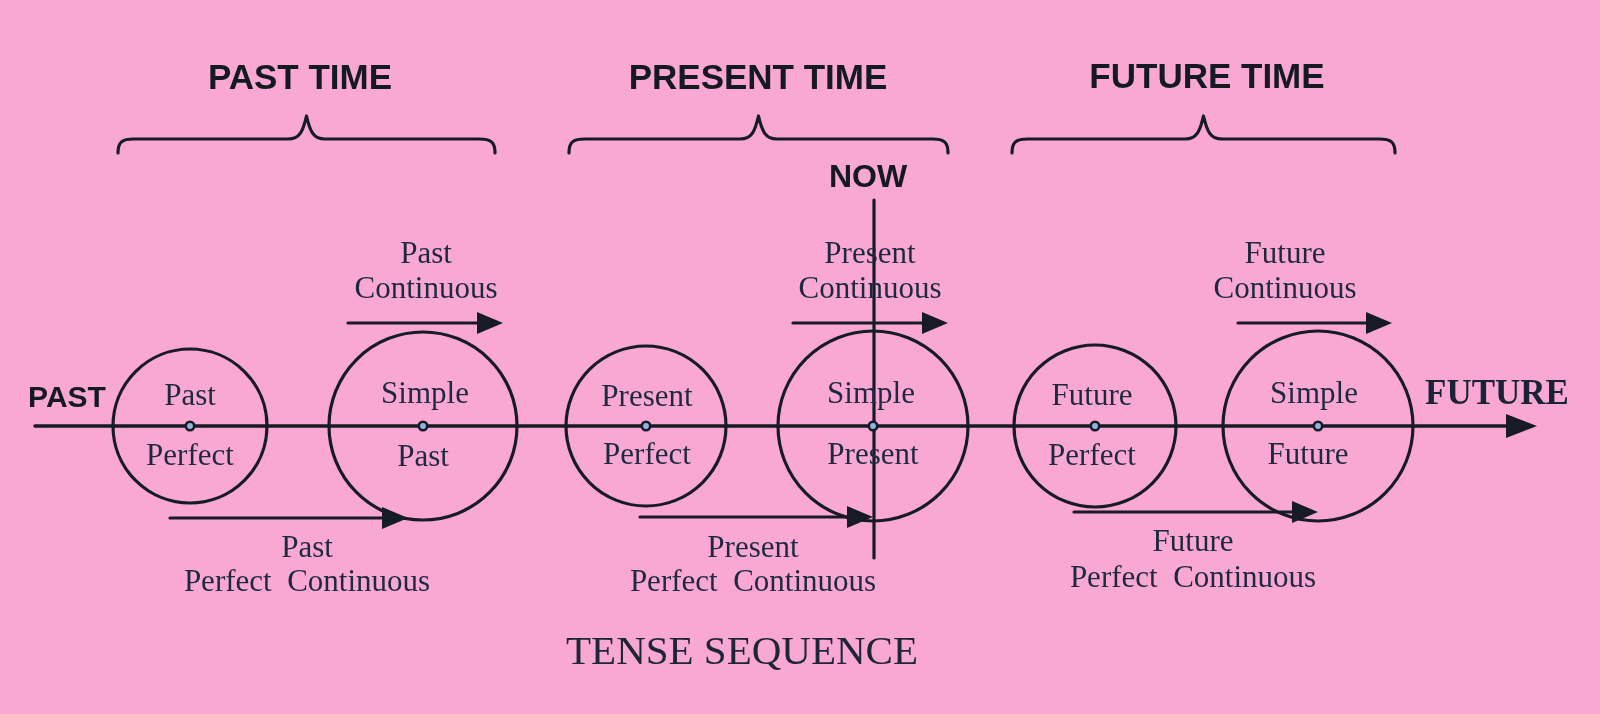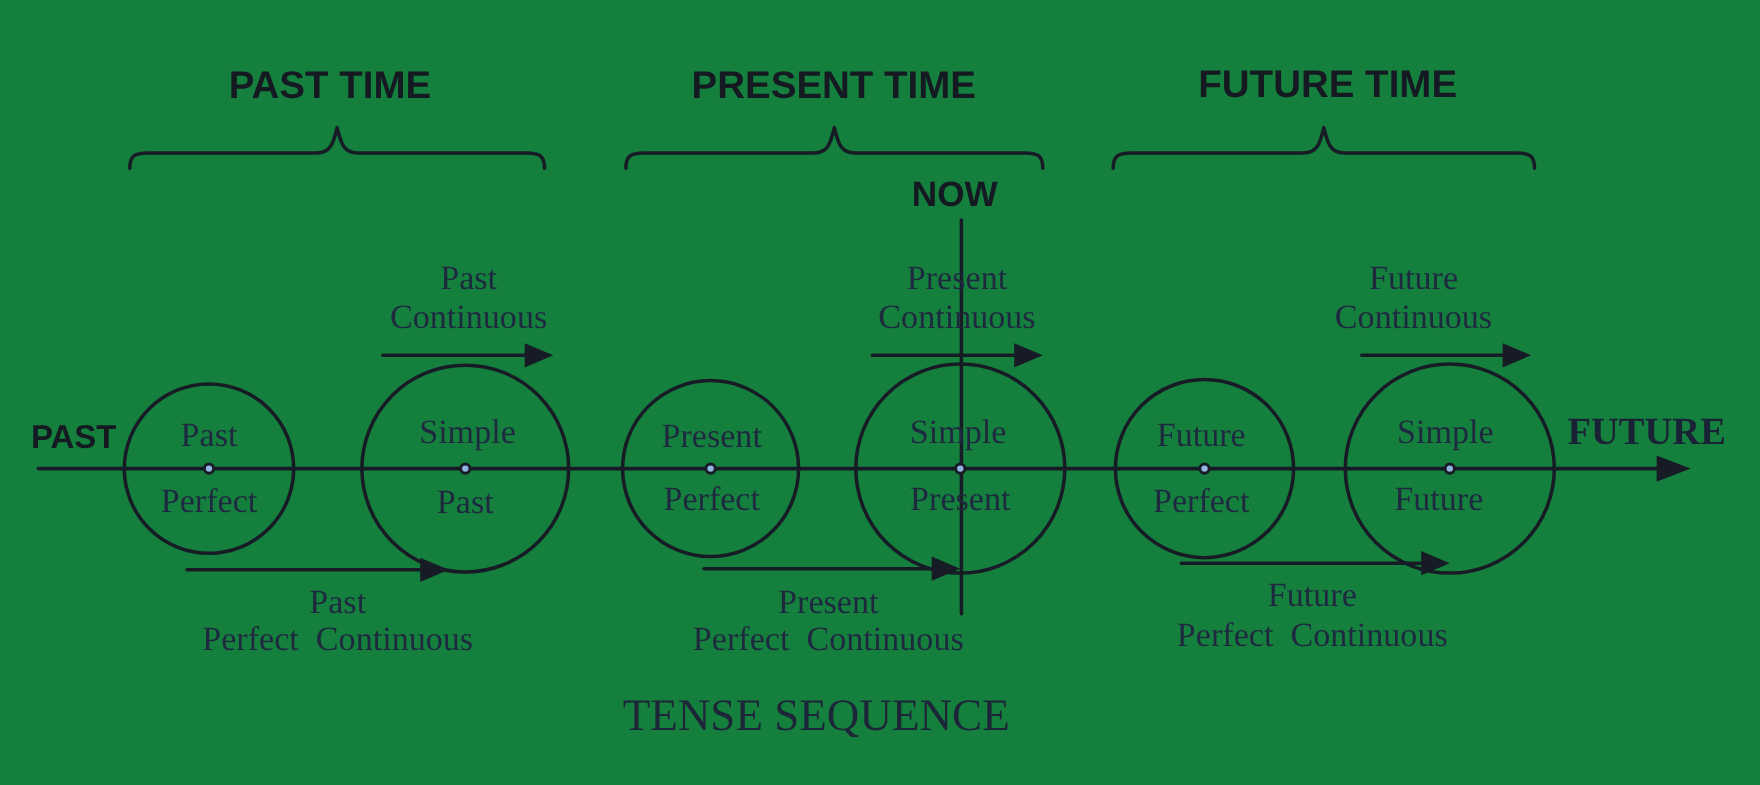--- a/index.html
+++ b/index.html
@@ -1,21 +1,21 @@
 <!DOCTYPE html>
 <html><head>
 <meta charset="utf-8">
 <style>
   html, body { margin: 0; padding: 0; }
   body { width: 1600px; height: 714px; overflow: hidden; }
   .stage {
     position: relative;
     width: 1600px;
     height: 714px;
-    background: #15803d;
+    background: #f9a8d4;
     font-family: "Liberation Serif", "DejaVu Serif", serif;
   }
   svg { display: block; width: 1600px; height: 714px; }
 
   .stroke {
     fill: none;
     stroke: #171b26;
     stroke-width: 3.2;
     stroke-linecap: round;
     stroke-linejoin: round;

